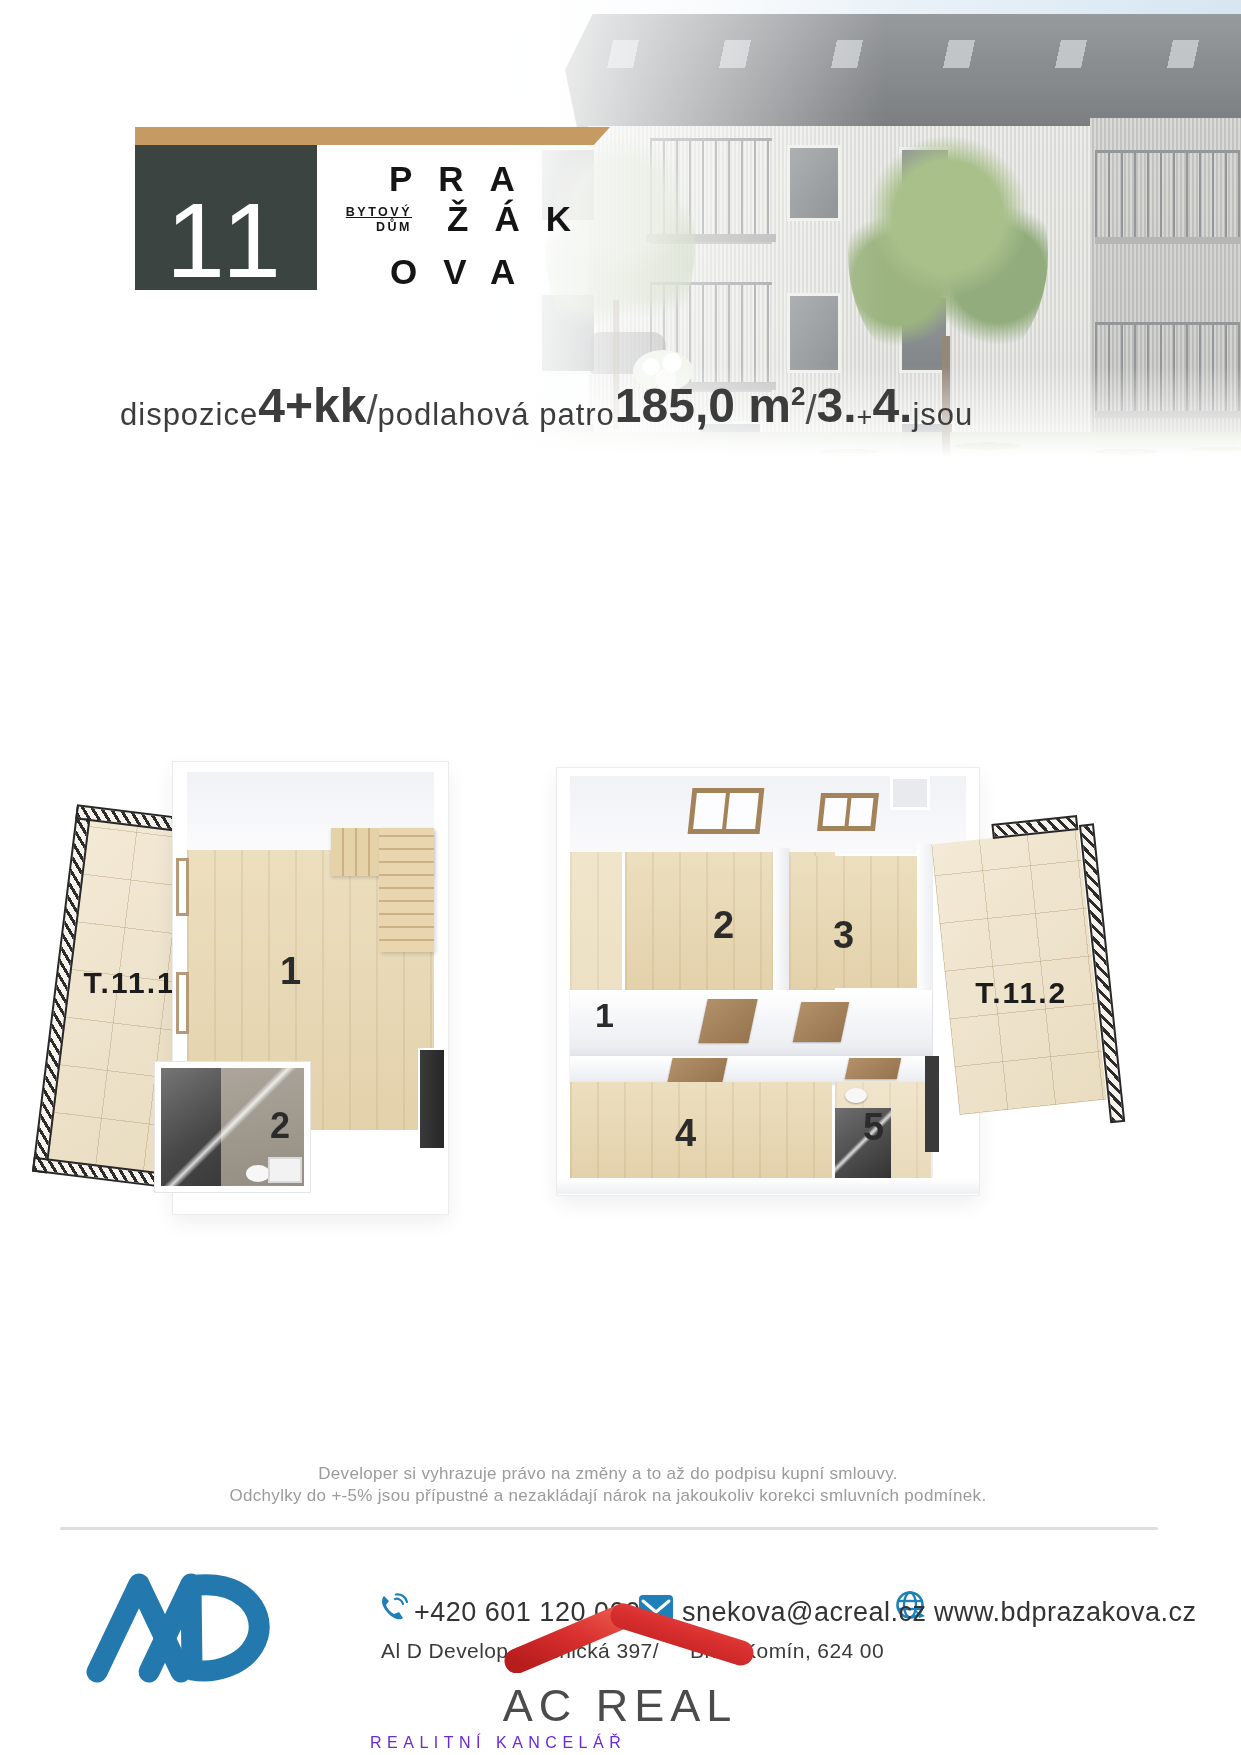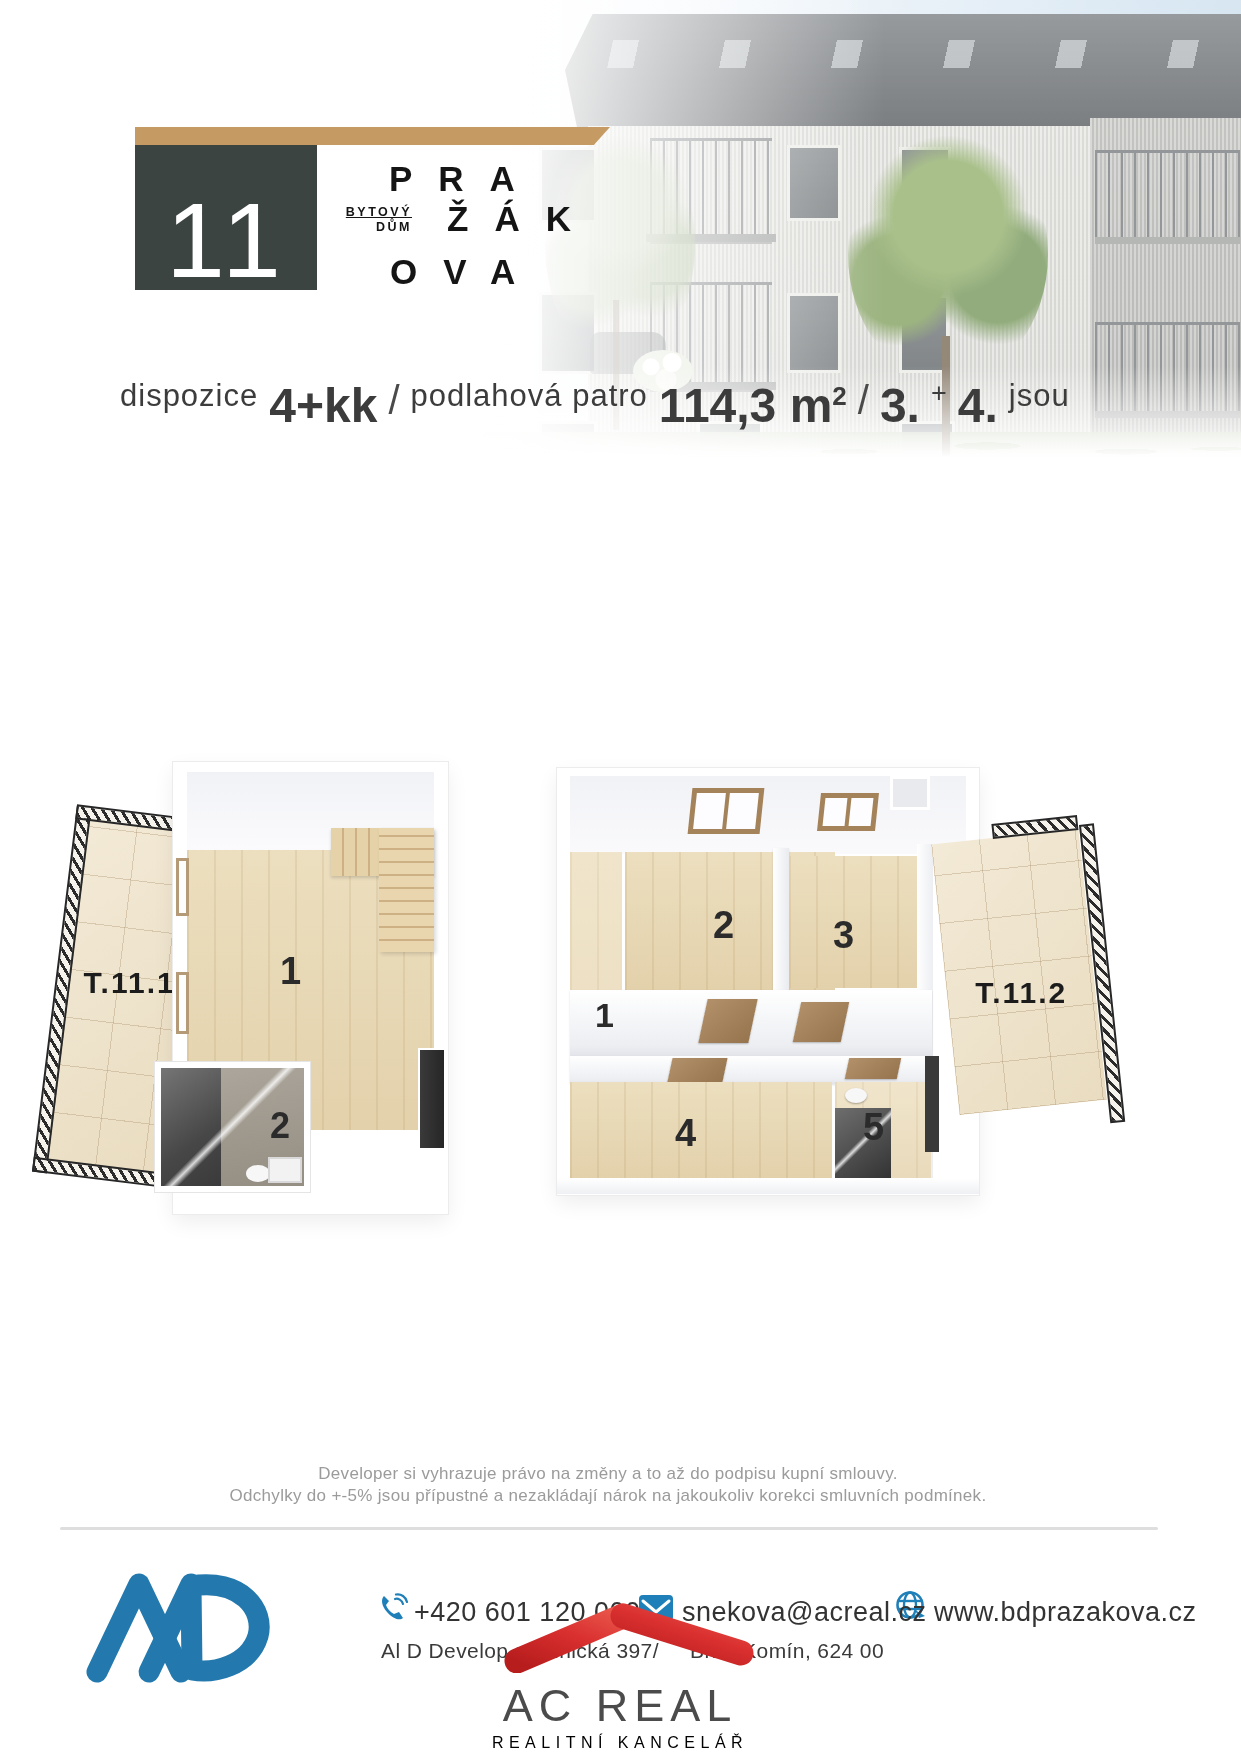--- a/index.html
+++ b/index.html
@@ -39,21 +39,21 @@
   .unit-panel{position:absolute;left:135px;top:145px;width:182px;height:145px;background:#3c4441;z-index:3;
     display:flex;align-items:flex-end;justify-content:center;}
   .unit-number{color:#fff;font-size:106px;line-height:.92;letter-spacing:5px;font-weight:400;}
   .name-row{position:absolute;z-index:3;font-weight:700;color:#151515;font-size:35px;letter-spacing:26px;line-height:1;}
   .name-r1{left:389px;top:161px;}
   .name-r2{left:447px;top:201px;}
   .name-r3{left:390px;top:254px;}
   .bd-label{position:absolute;z-index:3;left:338px;width:74px;text-align:right;font-size:12.5px;font-weight:700;letter-spacing:2.5px;color:#151515;line-height:1;}
   .bd-1{top:206px;text-decoration:underline;} .bd-2{top:221px;}
   
-  .specs{position:absolute;left:120px;top:378px;width:1080px;z-index:3;display:flex;align-items:flex-start;gap:11px;color:#3c3c3c;white-space:nowrap;}
+  .specs{position:absolute;left:120px;top:378px;width:1080px;z-index:3;display:flex;align-items:flex-end;color:#3c3c3c;white-space:nowrap;}
   .specs .sm{font-size:31px;font-weight:400;letter-spacing:1px;}
   .specs .lg{font-size:48px;font-weight:700;}
   .specs .slash{font-size:40px;font-weight:400;color:#4a4a4a;}
   .specs .plus{font-size:27px;font-weight:400;}
   .specs sup{font-size:26px;}
   
   .wood{background:repeating-linear-gradient(90deg,rgba(166,128,74,.14) 0 2px,rgba(0,0,0,0) 2px 27px),linear-gradient(180deg,#ecdfbf,#e3d1ab);}
   .wood-light{background:repeating-linear-gradient(90deg,rgba(166,128,74,.10) 0 2px,rgba(0,0,0,0) 2px 27px),linear-gradient(180deg,#f0e5cb,#e9dabb);}
   .tile{background:repeating-linear-gradient(90deg,rgba(150,120,80,.28) 0 1px,rgba(0,0,0,0) 1px 48px),repeating-linear-gradient(0deg,rgba(150,120,80,.28) 0 1px,rgba(0,0,0,0) 1px 48px),linear-gradient(135deg,#f3ead7,#e9dcc0);}
   .rail{position:absolute;background:repeating-linear-gradient(52deg,#2b2b2b 0 3px,#f6f3ec 3px 8px);border:2px solid #272727;box-sizing:border-box;}
@@ -129,22 +129,22 @@
   .c-phone-tx{left:414px;top:1597px;}
   .c-mail-ic{position:absolute;left:638px;top:1594px;}
   .c-mail-tx{left:682px;top:1597px;}
   .c-web-ic{position:absolute;left:895px;top:1590px;}
   .c-web-tx{left:934px;top:1597px;}
   .address{position:absolute;top:1639px;z-index:3;font-size:21px;color:#3a3a3a;letter-spacing:.4px;white-space:nowrap;}
   .addr1{left:381px;} .addr2{left:542px;} .addr3{left:690px;}
   .acroof{position:absolute;left:495px;top:1601px;z-index:5;}
   .acreal{position:absolute;left:370px;top:1680px;width:500px;text-align:center;z-index:3;
     font-size:45px;font-weight:400;letter-spacing:6px;color:#4b4b4b;}
-  .tagline{position:absolute;left:370px;top:1734px;width:500px;text-align:center;z-index:3;
-    font-size:16px;letter-spacing:5.5px;color:#000000;}
+  .tagline{position:absolute;left:370px;top:1734px;width:500px;text-align:left;z-index:3;
+    font-size:16px;letter-spacing:5.5px;color:#6d28d9;}
 </style>
 </head>
 <body>
 
 <div class="page">
 
   <div class="photo">
     <div class="sky"></div>
     <div class="roof"></div>
     <div class="skylights"></div>
@@ -186,21 +186,21 @@
   <div class="name-row name-r2">ŽÁK</div>
   <div class="name-row name-r3">OVA</div>
   <div class="bd-label bd-1">BYTOVÝ</div>
   <div class="bd-label bd-2">DŮM</div>
 
   <div class="specs">
     <span class="sm">dispozice</span>
     <span class="lg">4+kk</span>
     <span class="slash">/</span>
     <span class="sm">podlahová patro</span>
-    <span class="lg"><span>114,3 m</span><sup>2</sup></span>
+    <span class="lg"><span>185,0 m</span><sup>2</sup></span>
     <span class="slash">/</span>
     <span class="lg">3.</span>
     <span class="plus">+</span>
     <span class="lg">4.</span>
     <span class="sm">jsou</span>
   </div>
 
   <div class="plan-left">
     <div class="t1 tile">
       <div class="rail rail-l"></div>

